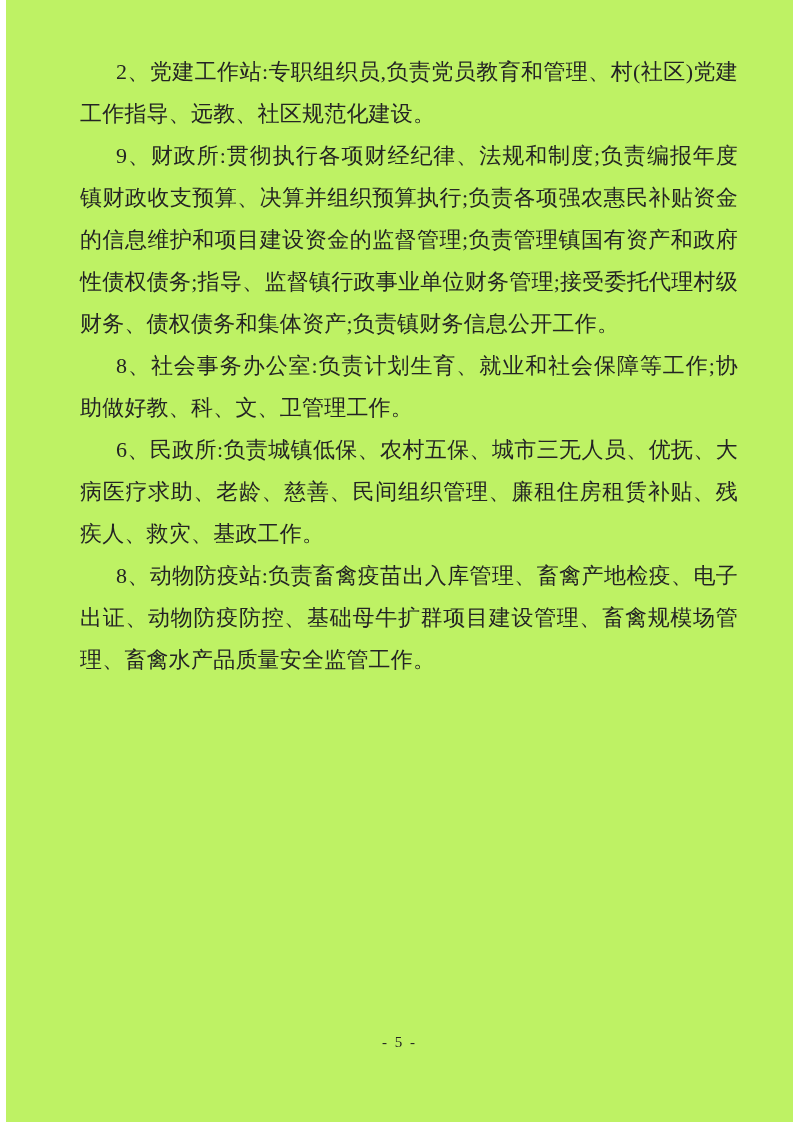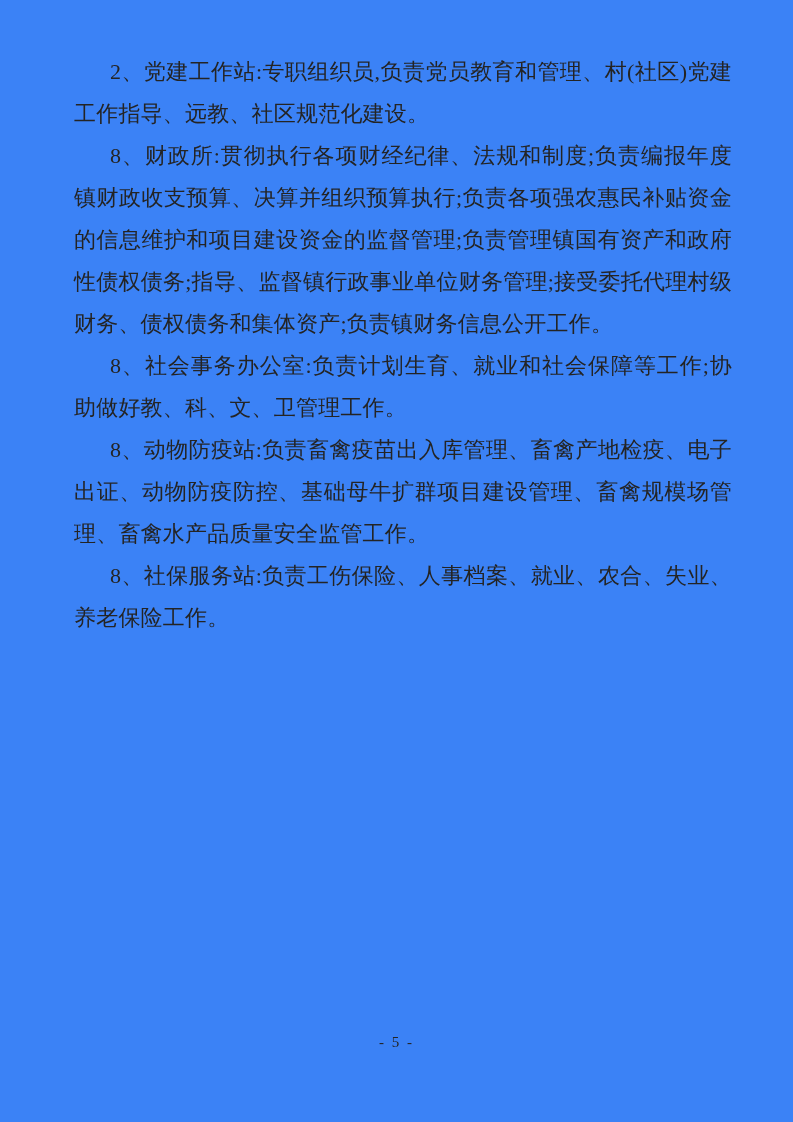--- a/index.html
+++ b/index.html
@@ -11,21 +11,22 @@
     height: 1122px;
     background: #ffffff;
     position: relative;
     overflow: hidden;
     font-family: "Liberation Serif", "DejaVu Serif", serif;
     color: #242424;
   }
   .page {
     position: absolute;
     inset: 0;
-    background: #3b82f6;
+    background: #bef264;
+    margin-left: 6px;
   }
   .content {
     position: absolute;
     left: 74px;
     top: 51px;
     width: 658px;
     font-size: 22px;
     line-height: 42px;
     text-align: justify;
     text-justify: inter-character;
@@ -47,20 +48,20 @@
     letter-spacing: 2px;
     color: #242424;
   }
 </style>
 </head>
 <body>
 
 <div class="page">
   <div class="content">
     <p>2、党建工作站:专职组织员,负责党员教育和管理、村(社区)党建工作指导、远教、社区规范化建设。</p>
-    <p>8、财政所:贯彻执行各项财经纪律、法规和制度;负责编报年度镇财政收支预算、决算并组织预算执行;负责各项强农惠民补贴资金的信息维护和项目建设资金的监督管理;负责管理镇国有资产和政府性债权债务;指导、监督镇行政事业单位财务管理;接受委托代理村级财务、债权债务和集体资产;负责镇财务信息公开工作。</p>
+    <p>9、财政所:贯彻执行各项财经纪律、法规和制度;负责编报年度镇财政收支预算、决算并组织预算执行;负责各项强农惠民补贴资金的信息维护和项目建设资金的监督管理;负责管理镇国有资产和政府性债权债务;指导、监督镇行政事业单位财务管理;接受委托代理村级财务、债权债务和集体资产;负责镇财务信息公开工作。</p>
     <p>8、社会事务办公室:负责计划生育、就业和社会保障等工作;协助做好教、科、文、卫管理工作。</p>
+    <p>6、民政所:负责城镇低保、农村五保、城市三无人员、优抚、大病医疗求助、老龄、慈善、民间组织管理、廉租住房租赁补贴、残疾人、救灾、基政工作。</p>
     <p>8、动物防疫站:负责畜禽疫苗出入库管理、畜禽产地检疫、电子出证、动物防疫防控、基础母牛扩群项目建设管理、畜禽规模场管理、畜禽水产品质量安全监管工作。</p>
-    <p>8、社保服务站:负责工伤保险、人事档案、就业、农合、失业、养老保险工作。</p>
   </div>
 
   <div class="footer">- 5 -</div>
 </div>
 
 </body></html>

